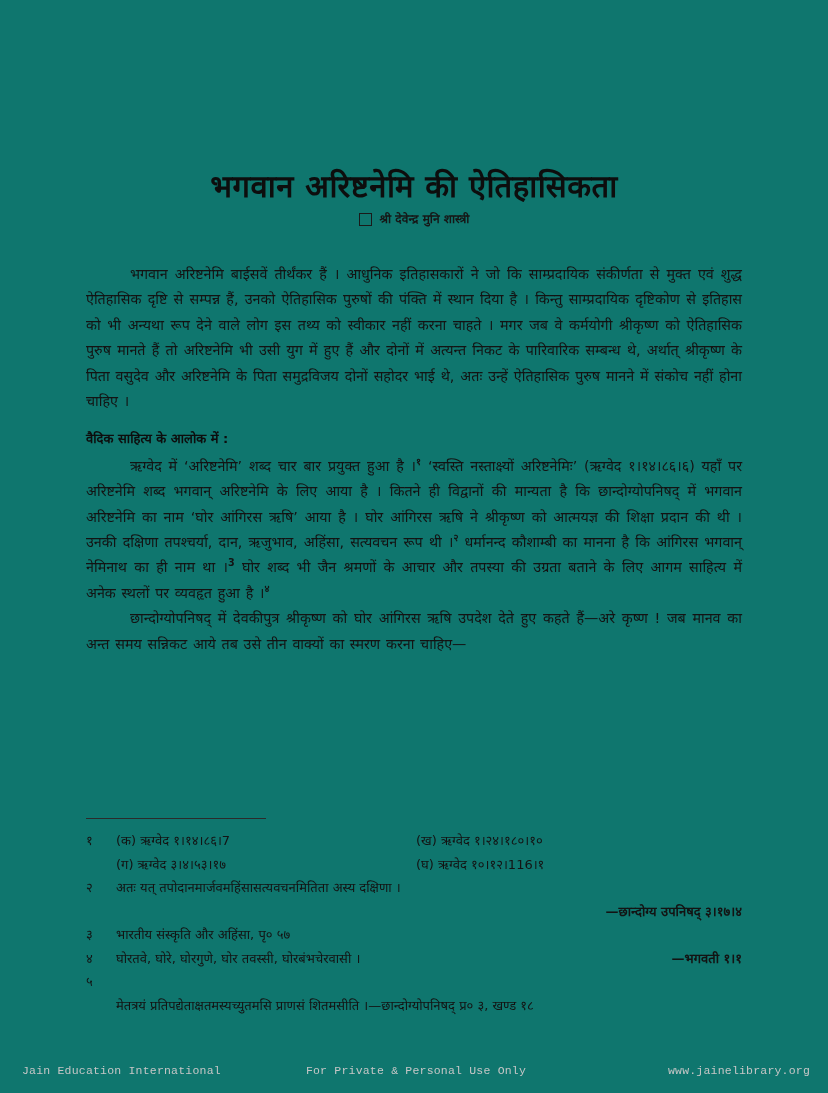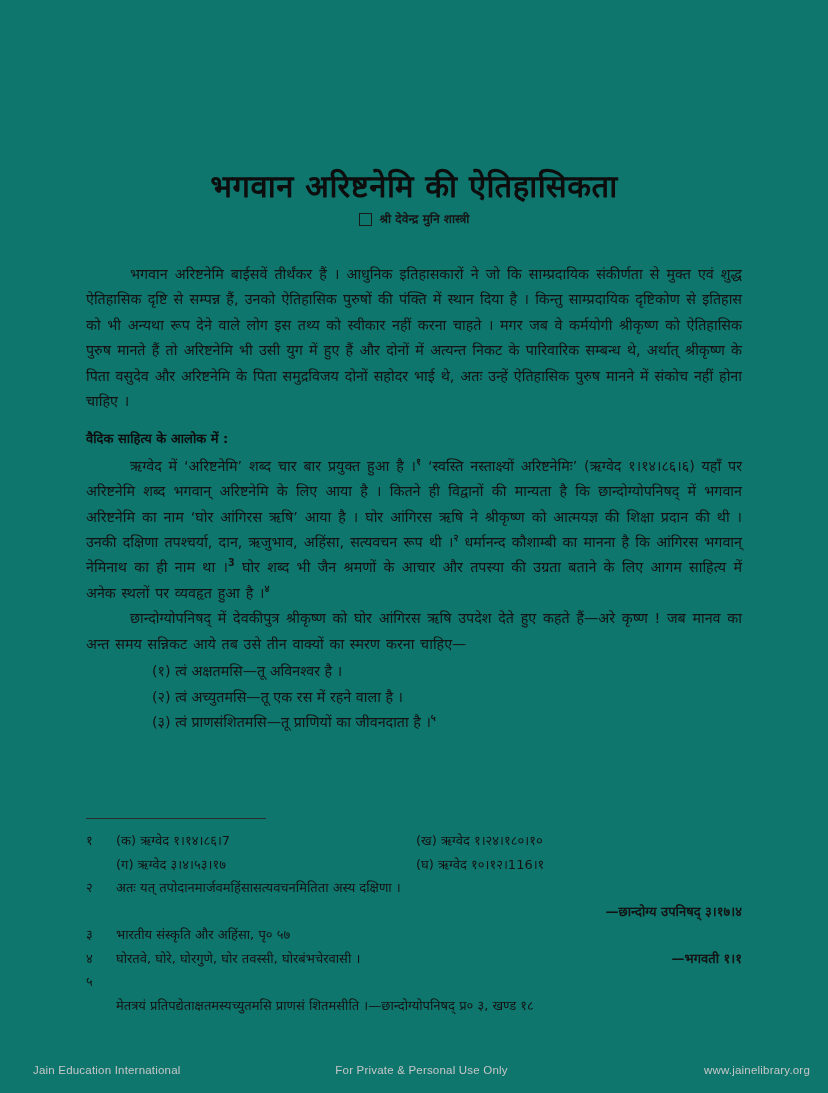--- a/index.html
+++ b/index.html
@@ -157,27 +157,27 @@
   }
   .fn-inline-right {
     float: right;
     font-weight: 700;
   }
   .fn-wrap { line-height: 23.5px; }
 
   
   .footer {
     position: absolute;
-    left: 15px;
+    left: 4px;
     right: 0;
     top: 1057px;
     height: 26px;
     display: flex;
     align-items: center;
-    font-family: Liberation Sans, sans-serif;
+    font-family: Liberation Mono, monospace;
     font-size: 11.5px;
     color: #c6c6c6;
     letter-spacing: 0.2px;
   }
   .footer .f-left   { position: absolute; left: 18px; }
   .footer .f-center { position: absolute; left: 0; right: 0; text-align: center; }
   .footer .f-right  { position: absolute; right: 18px; }
 </style>
 </head>
 <body>
@@ -195,25 +195,20 @@
   <div class="body-col">
 
     <p class="para indent">भगवान अरिष्टनेमि बाईसवें तीर्थंकर हैं । आधुनिक इतिहासकारों ने जो कि साम्प्रदायिक संकीर्णता से मुक्त एवं शुद्ध ऐतिहासिक दृष्टि से सम्पन्न हैं, उनको ऐतिहासिक पुरुषों की पंक्ति में स्थान दिया है । किन्तु साम्प्रदायिक दृष्टिकोण से इतिहास को भी अन्यथा रूप देने वाले लोग इस तथ्य को स्वीकार नहीं करना चाहते । मगर जब वे कर्मयोगी श्रीकृष्ण को ऐतिहासिक पुरुष मानते हैं तो अरिष्टनेमि भी उसी युग में हुए हैं और दोनों में अत्यन्त निकट के पारिवारिक सम्बन्ध थे, अर्थात् श्रीकृष्ण के पिता वसुदेव और अरिष्टनेमि के पिता समुद्रविजय दोनों सहोदर भाई थे, अतः उन्हें ऐतिहासिक पुरुष मानने में संकोच नहीं होना चाहिए ।</p>
 
     <h2 class="section-head">वैदिक साहित्य के आलोक में :</h2>
 
     <p class="para indent"><span>ऋग्वेद में ‘अरिष्टनेमि’ शब्द चार बार प्रयुक्त हुआ है ।</span><sup class="fn">१</sup><span> ‘स्वस्ति नस्ताक्ष्यों अरिष्टनेमिः’ (ऋग्वेद १।१४।८६।६) यहाँ पर अरिष्टनेमि शब्द भगवान् अरिष्टनेमि के लिए आया है । कितने ही विद्वानों की मान्यता है कि छान्दोग्योपनिषद् में भगवान अरिष्टनेमि का नाम ‘घोर आंगिरस ऋषि’ आया है । घोर आंगिरस ऋषि ने श्रीकृष्ण को आत्मयज्ञ की शिक्षा प्रदान की थी । उनकी दक्षिणा तपश्चर्या, दान, ऋजुभाव, अहिंसा, सत्यवचन रूप थी ।</span><sup class="fn">२</sup><span> धर्मानन्द कौशाम्बी का मानना है कि आंगिरस भगवान् नेमिनाथ का ही नाम था ।</span><sup class="fn">3</sup><span> घोर शब्द भी जैन श्रमणों के आचार और तपस्या की उग्रता बताने के लिए आगम साहित्य में अनेक स्थलों पर व्यवहृत हुआ है ।</span><sup class="fn">४</sup></p>
 
     <p class="para indent">छान्दोग्योपनिषद् में देवकीपुत्र श्रीकृष्ण को घोर आंगिरस ऋषि उपदेश देते हुए कहते हैं—अरे कृष्ण ! जब मानव का अन्त समय सन्निकट आये तब उसे तीन वाक्यों का स्मरण करना चाहिए—</p>
 
-    <ul class="mantra-list">
-      <li>(१) त्वं अक्षतमसि—तू अविनश्वर है ।</li>
-      <li>(२) त्वं अच्युतमसि—तू एक रस में रहने वाला है ।</li>
-      <li><span>(३) त्वं प्राणसंशितमसि—तू प्राणियों का जीवनदाता है ।</span><sup class="fn">५</sup></li>
-    </ul>
   </div>
 
   <div class="footnotes">
     <hr class="fn-rule">
 
     <div class="fn-row">
       <span class="fn-num">१</span>
       <span class="fn-body">
         <span class="fn-twocol">
           <span class="c1">(क)  ऋग्वेद १।१४।८६।7</span>

